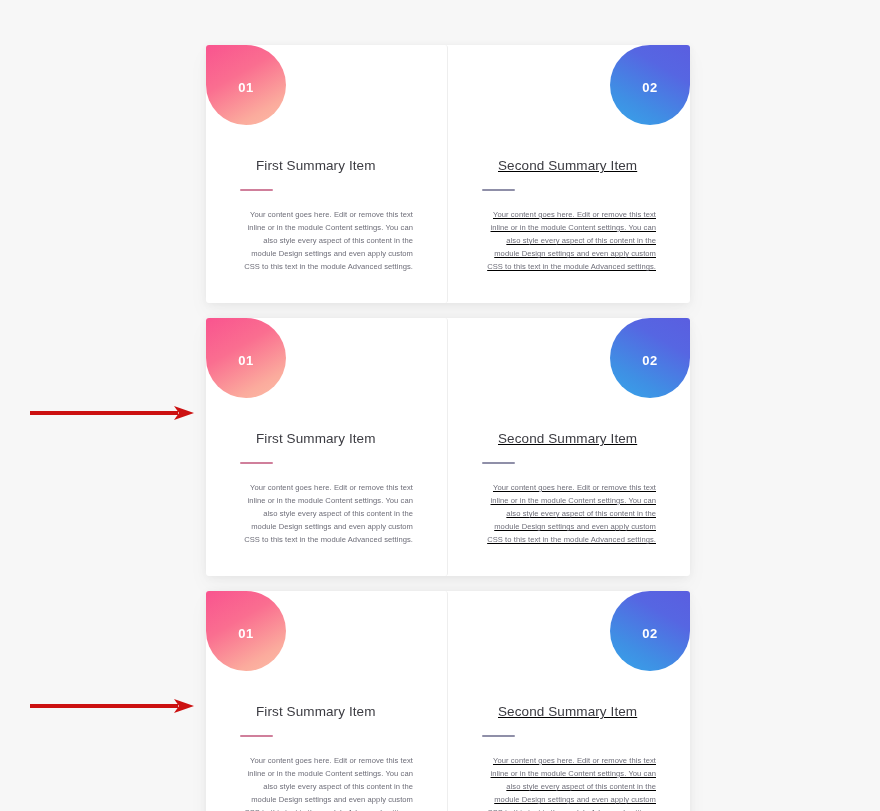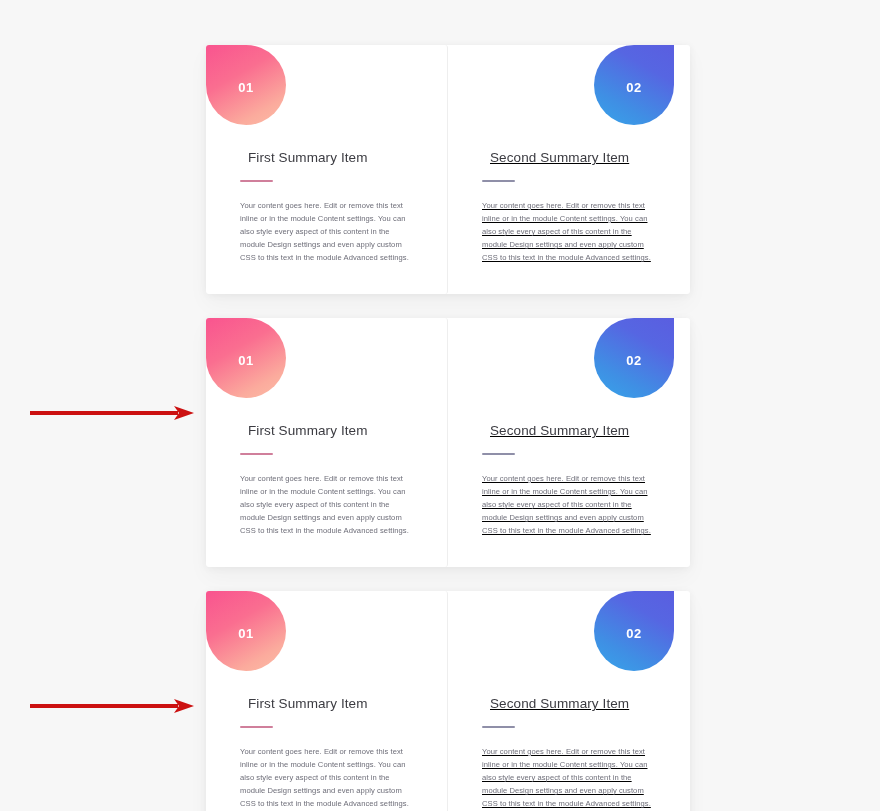--- a/index.html
+++ b/index.html
@@ -62,60 +62,61 @@
     font-size: 13px;
     font-weight: bold;
     letter-spacing: 0.4px;
   }
   .badge.pink {
     left: 0;
     border-radius: 0 50% 50% 50%;
     background: linear-gradient(150deg, #f9548f 0%, #fa6e90 38%, #fbab9d 78%, #fcbda6 100%);
   }
   .badge.blue {
-    right: 16px;
+    right: 0;
     border-radius: 50% 0 50% 50%;
     background: linear-gradient(210deg, #5a5ee0 0%, #5666e2 30%, #3f8fe4 72%, #37a5ea 100%);
   }
   .badge .num {
     transform: translateY(2px);
   }
 
   
   .card-body {
     padding: 97px 34px 30px 34px;
   }
   .card.right .card-body {
     padding-left: 34px;
     text-decoration: underline;
   }
 
   .card-title {
     font-size: 13.5px;
     font-weight: normal;
     color: #3b3b41;
-    margin: 8px;
+    margin: 16px;
     letter-spacing: 0.1px;
   }
 
   .divider {
     width: 33px;
     height: 2px;
     margin: 15px 0 17px 0;
     border-radius: 1px;
   }
   .divider.pink { background: #d07f9b; }
   .divider.purple { background: #8f8fa8; }
 
   .card-text {
     font-size: 7.6px;
     line-height: 1.72;
     color: #6d6d78;
     margin: 0;
     letter-spacing: 0.06px;
+    text-align: right;
   }
 
   
   .arrow {
     position: absolute;
     height: 18px;
     display: block;
   }
   .arrow-1 { left: 28px; top: 404px; width: 168px; }
   .arrow-2 { left: 28px; top: 697px; width: 168px; }

